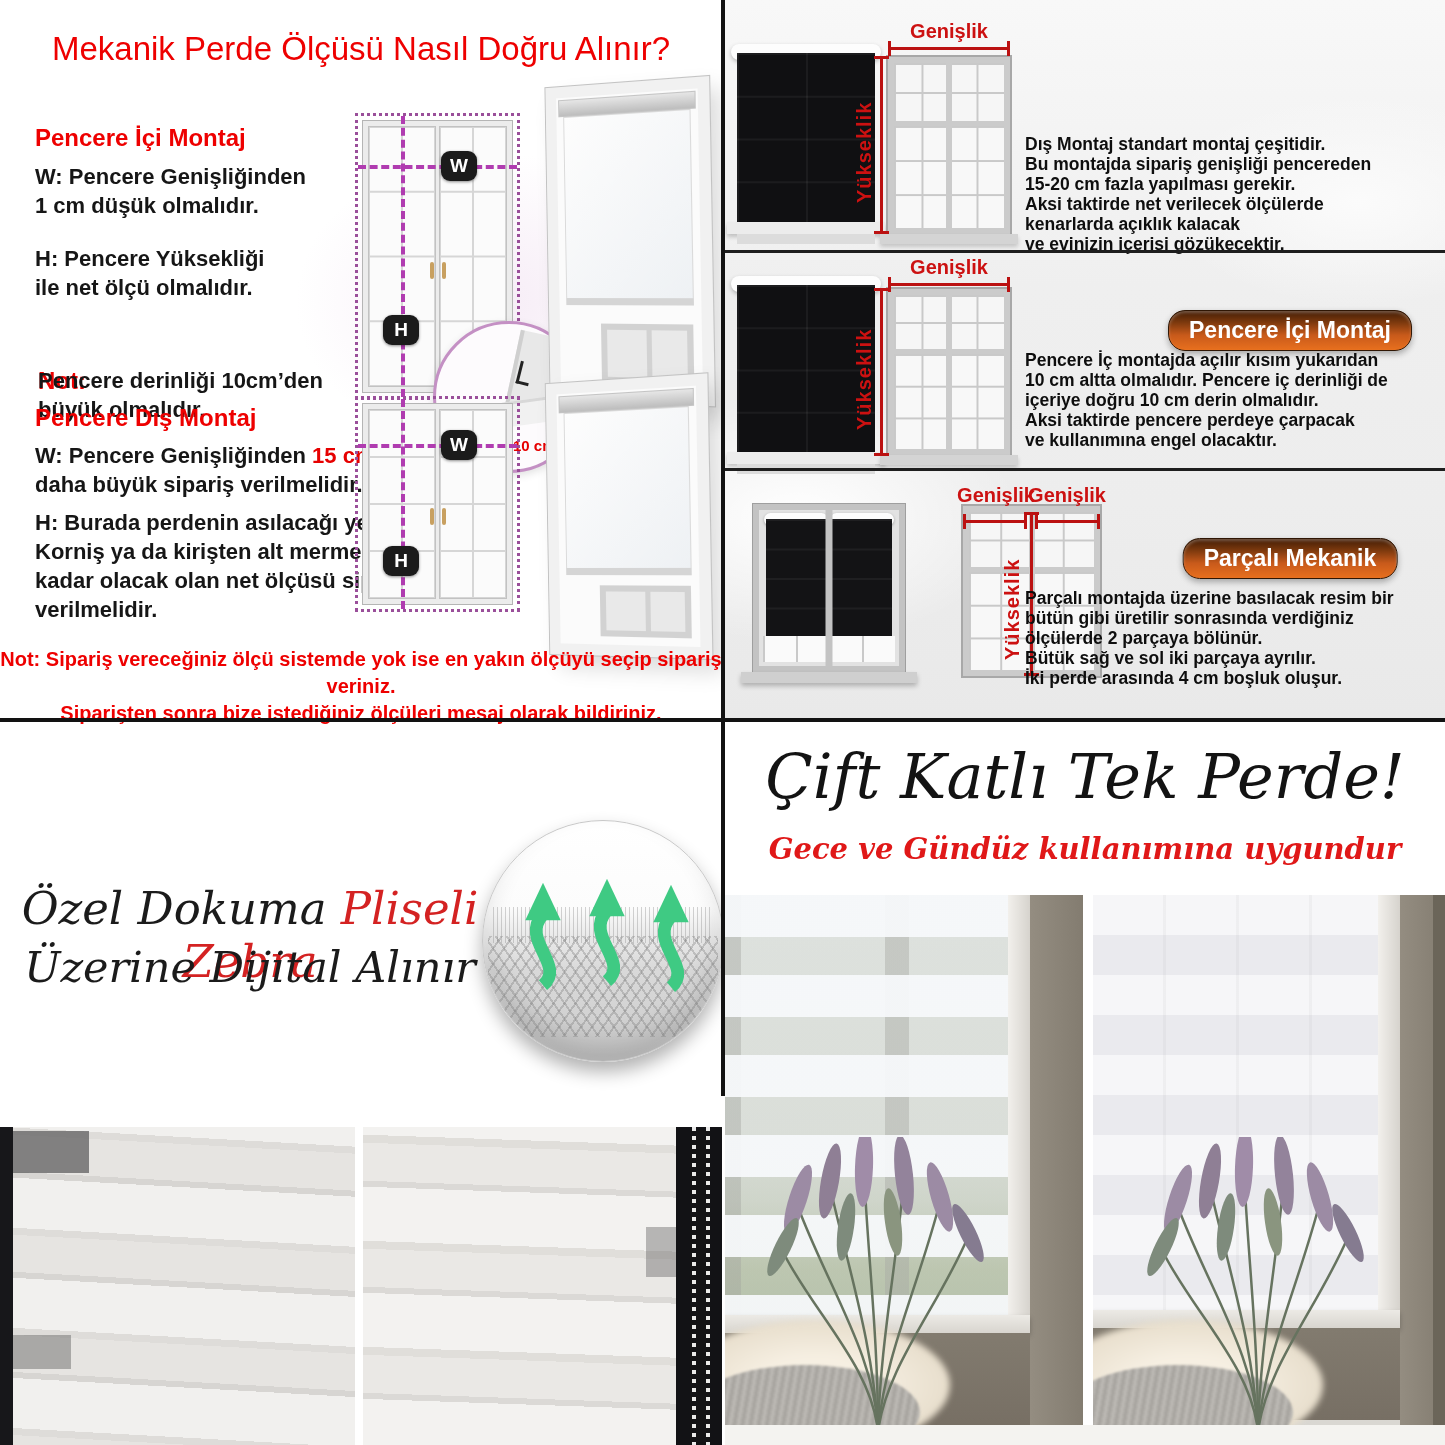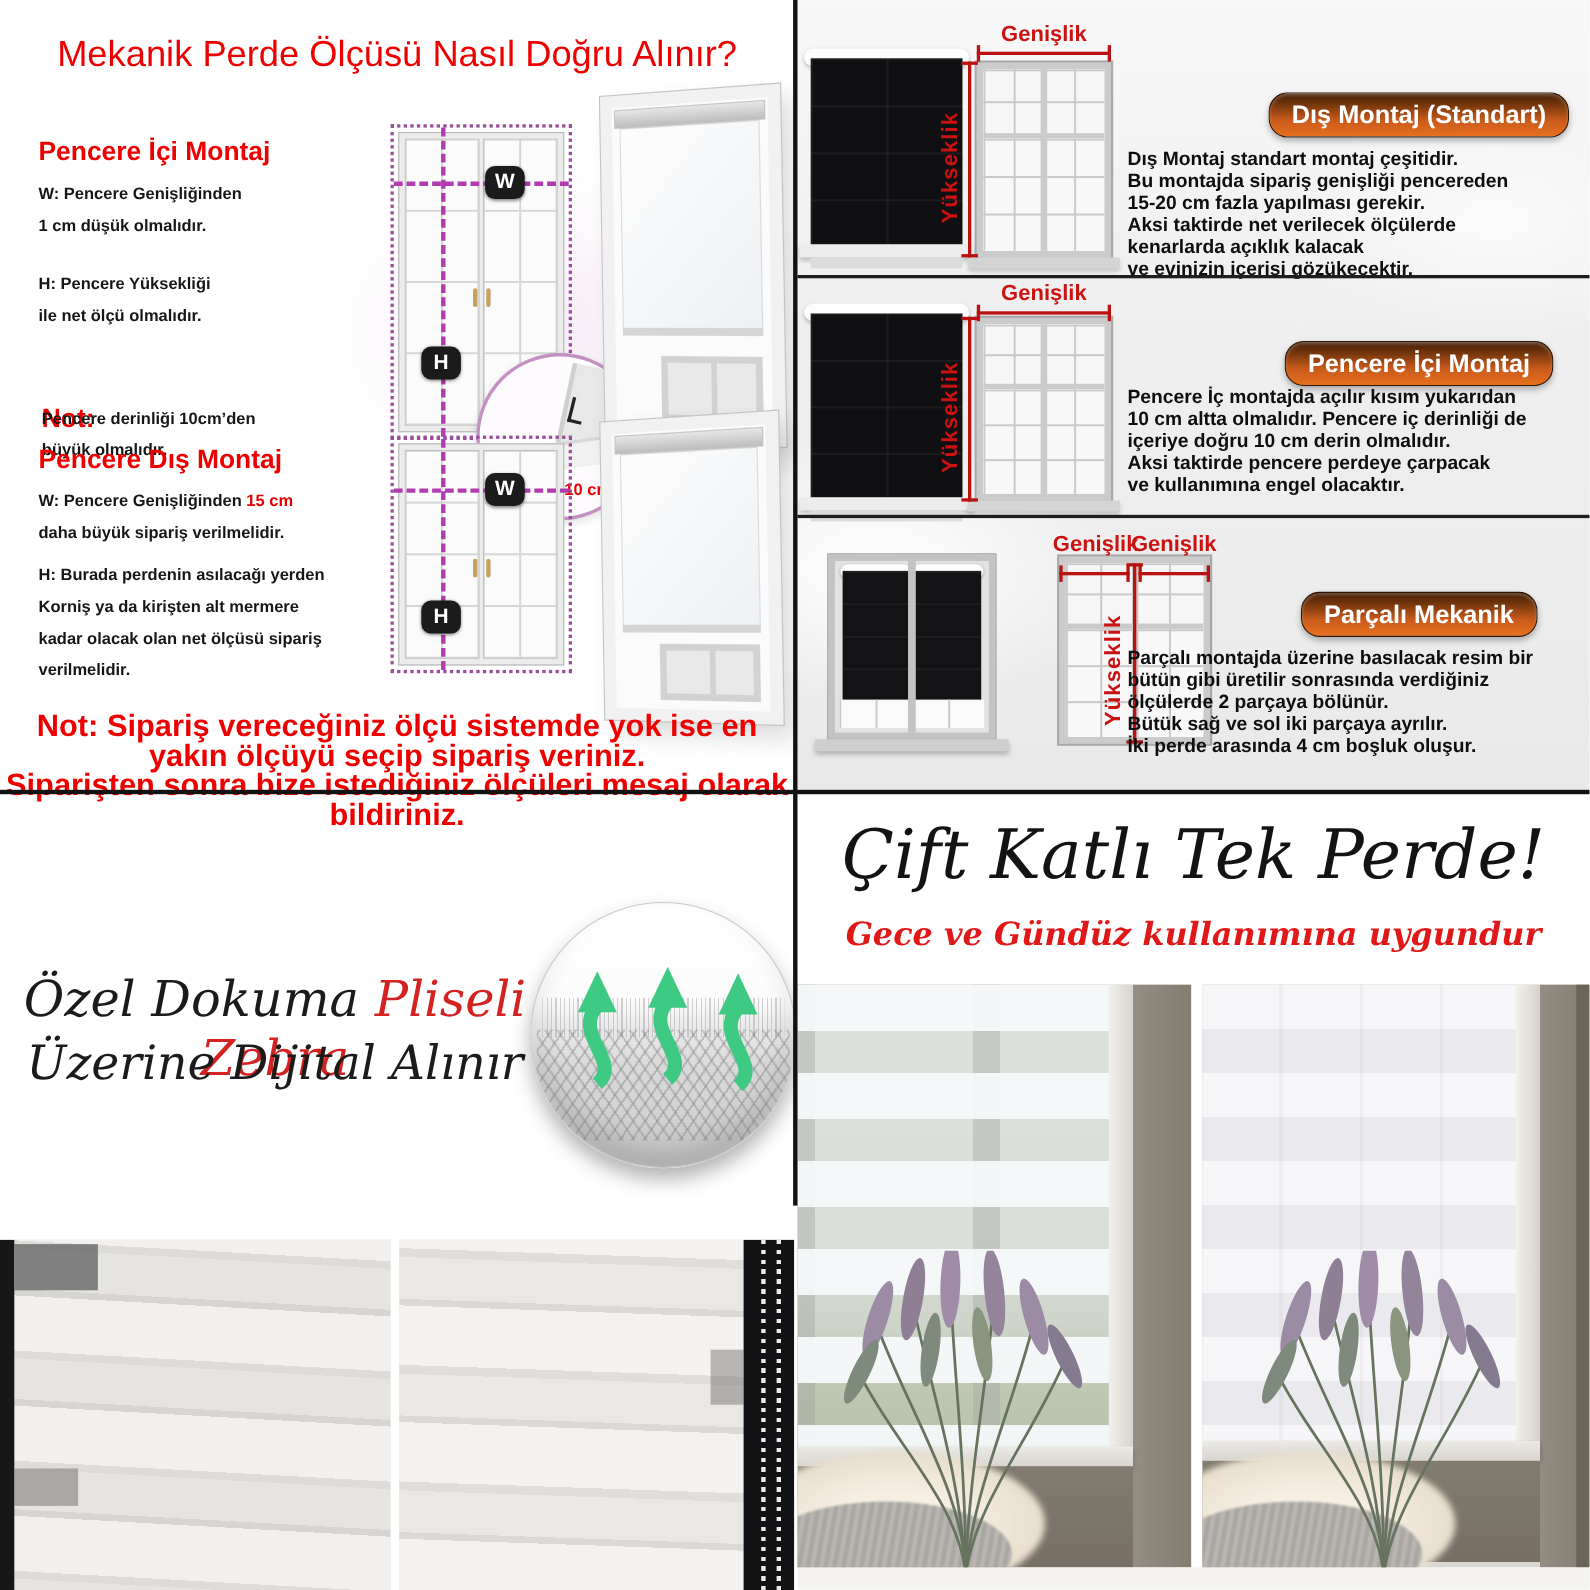--- a/index.html
+++ b/index.html
@@ -20,22 +20,22 @@
   .q-rt{position:absolute;left:725px;top:0;width:720px;height:718px;
         background:radial-gradient(ellipse 320px 180px at 10% 72%,#ffffff 0%,rgba(255,255,255,0) 70%),
                    radial-gradient(ellipse 280px 150px at 88% 28%,#fbfbfb 0%,rgba(255,255,255,0) 70%),
                    linear-gradient(180deg,#f8f8f8 0%,#efefef 40%,#ededed 70%,#e9e9e9 100%);}
   .q-lb{position:absolute;left:0;top:722px;width:722px;height:723px;background:#ffffff;margin-top:34px;}
   .q-rb{position:absolute;left:725px;top:722px;width:720px;height:723px;background:#ffffff;}
 
   
   .lt-title{left:0;top:30px;width:722px;text-align:center;font-size:33px;color:#ee0000;font-weight:500;}
   .lt-h{font-size:24px;font-weight:700;color:#ee0000;}
-  .lt-body{font-size:15px;font-weight:700;color:#161616;line-height:29px;}
-  .lt-footer{left:0;top:646px;width:722px;text-align:center;font-size:28px;font-weight:700;
+  .lt-body{font-size:22px;font-weight:700;color:#161616;line-height:29px;}
+  .lt-footer{left:0;top:646px;width:722px;text-align:center;font-size:20px;font-weight:700;
              color:#ee0000;line-height:27px;}
 
   
   .fw{position:absolute;}
   .fw-dotted{position:absolute;inset:0;border:3px dotted #9a4f9a;}
   .fw-frame{position:absolute;inset:7px;background:#ececec;border:1px solid #b5b5b5;
             display:flex;gap:3px;padding:5px;box-sizing:border-box;}
   .fw-door{flex:1;background:#fbfbfb;border:1px solid #c2c2c2;
            background-image:linear-gradient(#d6d6d6 2px,transparent 2px),
                             linear-gradient(90deg,#d6d6d6 2px,transparent 2px);
@@ -272,21 +272,20 @@
     <div class="mwin" style="left:163px;top:57px;width:122px;height:177px;">
       <div class="mw-top"></div>
       <div class="mw-bot"></div>
       <div class="mw-mull"></div>
     </div>
     <div class="mw-sill" style="left:155px;top:234px;width:138px;"></div>
     <div class="meas-lbl" style="left:224px;top:20px;">Genişlik</div>
     <div class="mline-h" style="left:163px;top:47px;width:122px;"></div>
     <div class="mline-v" style="left:155px;top:56px;height:178px;"></div>
     <div class="vlabel" style="left:128px;top:88px;height:115px;">Yükseklik</div>
-    <div class="badge" style="left:565px;top:84px;">Dış Montaj (Standart)</div>
     <div class="rpara prel" style="left:300px;top:134px;">Dış Montaj standart montaj çeşitidir.
 Bu montajda sipariş genişliği pencereden
 15-20 cm fazla yapılması gerekir.
 Aksi taktirde net verilecek ölçülerde
 kenarlarda açıklık kalacak
 ve evinizin içerisi gözükecektir.</div>
 
     <div class="sep" style="top:250px;"></div>
 
     <div class="rblind" style="left:10px;top:276px;width:142px;height:198px;">

